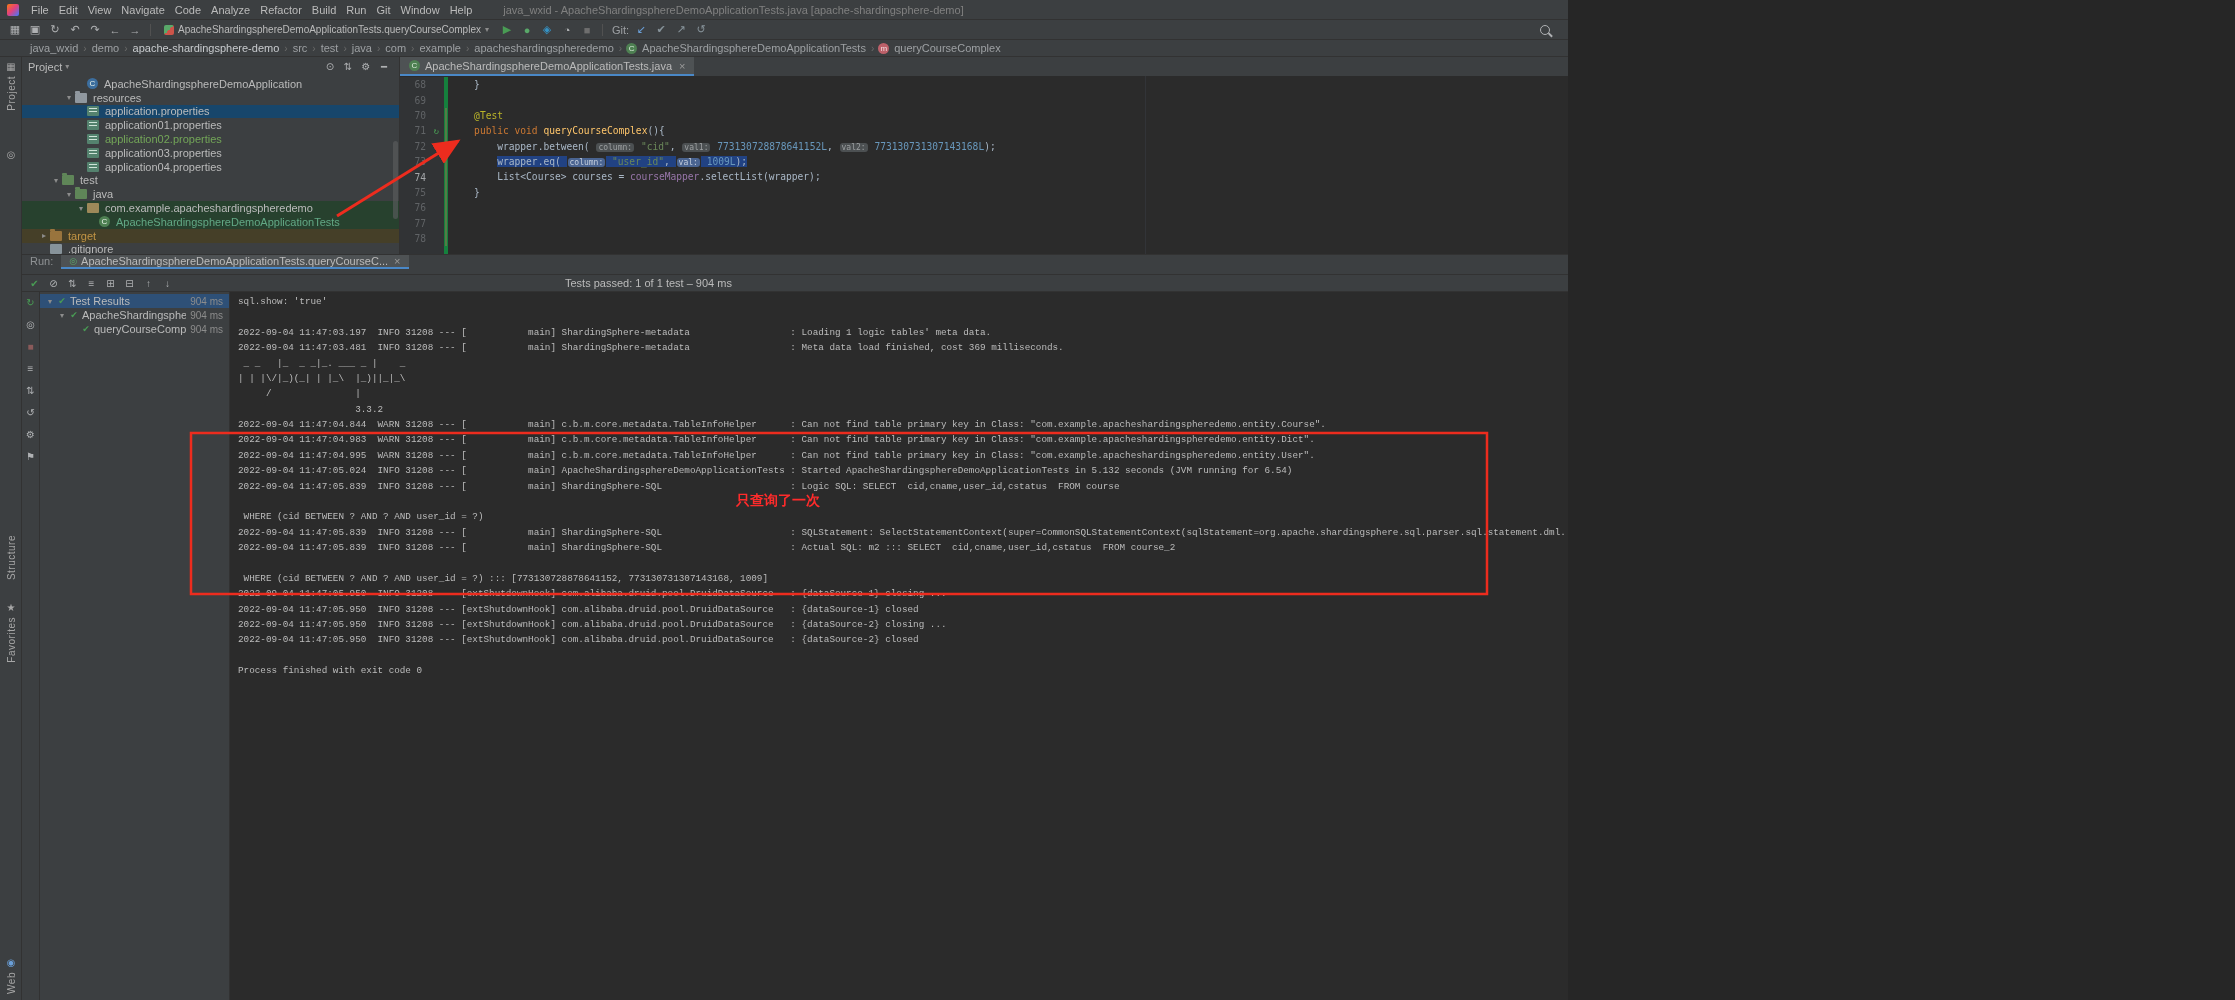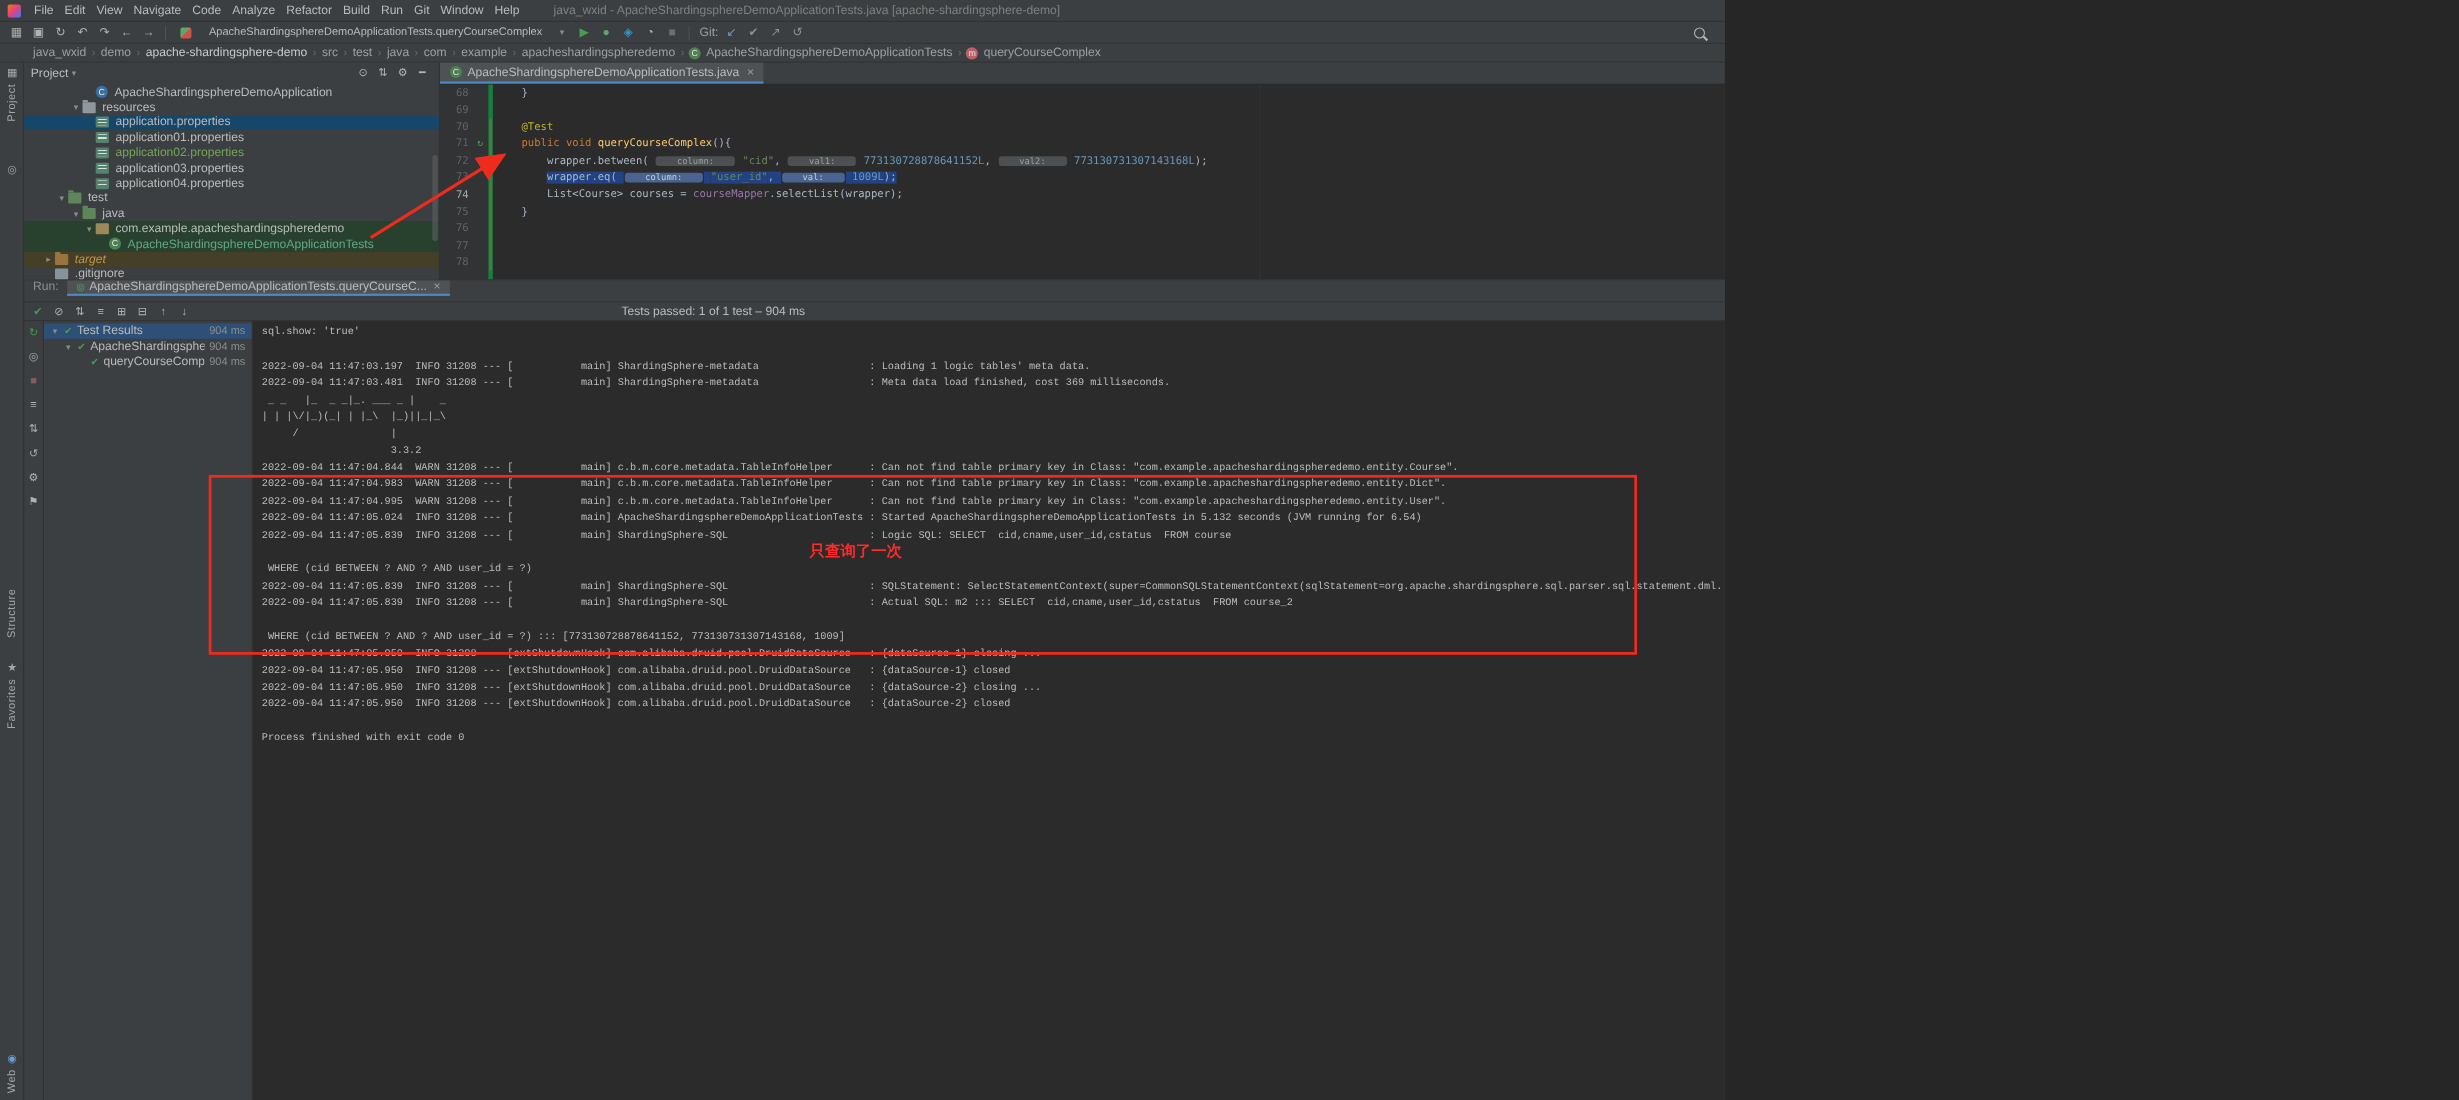--- a/index.html
+++ b/index.html
@@ -13,21 +13,21 @@
   .logo{width:12px;height:12px;border-radius:2px;background:linear-gradient(135deg,#f97a12,#e4407e 48%,#3b7bff);margin:0 7px 0 3px;flex:none}
   .menubar{display:flex;align-items:center}
   .menu-item{padding:0 5px;white-space:nowrap}
   .win-title{margin-left:26px;color:#808080;white-space:nowrap}
 
   
   .toolbar{height:20px;display:flex;align-items:center;background:#3c3f41;border-bottom:1px solid #323232;padding-left:5px}
   .icn-group{display:flex;align-items:center}
   .icn{display:inline-block;width:20px;text-align:center;font-size:11px;color:#afb1b3}
   .tb-sep{width:1px;height:12px;background:#515151;margin:0 5px}
-  .run-config{display:flex;align-items:center;gap:16px;margin:0 8px;color:#bbb}
+  .run-config{display:flex;align-items:center;gap:4px;margin:0 8px;color:#bbb}
   .rc-icon{width:10px;height:10px;border-radius:2px;background:linear-gradient(135deg,#59a869 50%,#cc5449 50%);flex:none}
   .rc-label{font-size:10px;white-space:nowrap}
   .rc-caret{font-size:8px;color:#8c8c8c}
   .git-label{font-size:11px;color:#9da0a3;margin:0 2px 0 4px}
   .search-ico{margin-left:auto;margin-right:18px;width:10px;height:10px;border:1.5px solid #afb1b3;border-radius:50%;position:relative;flex:none}
   .search-ico::after{content:"";position:absolute;width:5px;height:1.5px;background:#afb1b3;transform:rotate(45deg);right:-4px;bottom:-2px}
 
   
   .navbar{height:17px;display:flex;align-items:center;background:#3c3f41;border-bottom:1px solid #323232;padding-left:28px}
   #breadcrumbs{display:flex;align-items:center;font-size:11px;color:#9da0a3;white-space:nowrap}
@@ -84,21 +84,21 @@
   .gut-row{height:15.4px;display:flex;align-items:center}
   .lnum{flex:1;text-align:right;color:#606366;font-size:9.6px;padding-right:3px}
   .lnum.cur{color:#a4a7aa}
   .gslot{width:15px;text-align:center;font-size:9px;flex:none}
   .runmark{color:#499c54}
   .change-bar{position:absolute;left:45px;top:30.8px;width:2px;height:138.6px;background:#547a46}
   .code{flex:1;padding-left:3px;min-width:0}
   .code-row{height:15.4px;line-height:15.4px;white-space:pre;font-size:9.6px}
   .tk-p{color:#a9b7c6}.tk-k{color:#cc7832}.tk-a{color:#bbb529}.tk-m{color:#ffc66b}
   .tk-s{color:#6a8759}.tk-n{color:#6897bb}.tk-c{color:#808080}.tk-f{color:#9876aa}
-  .tk-h{font-size:8px;background:#4c5052;color:#9da0a2;border-radius:3px;padding:0 19px;margin:0 1px}
+  .tk-h{font-size:8px;background:#4c5052;color:#9da0a2;border-radius:3px;padding:0 2px;margin:0 1px}
   .bg-selcode{background:#214283}
   .tk-h.bg-selcode{background:#4a6491;color:#c4cede}
   .bg-hl{background:#43474b;border-radius:2px}
   .tk-f.bg-hl{font-style:italic}
   .margin-line{position:absolute;left:745px;top:0;bottom:0;width:1px;background:#323438}
 
   
   .run-window{flex:1;display:flex;flex-direction:column;background:#3c3f41;min-height:0}
   .run-header{height:19px;display:flex;align-items:flex-start;font-size:11px;flex:none}
   .run-label{display:flex;align-items:center;padding:0 8px;color:#8f9294}
@@ -299,21 +299,21 @@
                 <span class="plabel">com.example.apacheshardingspheredemo</span>
               </div>
               <div class="pt-row bg-green" style="padding-left: 65px;">
                 <span class="pchev"></span>
                 <span class="pic pic-class-test">C</span>
                 <span class="plabel" style="color: rgb(98, 168, 133);">ApacheShardingsphereDemoApplicationTests</span>
               </div>
               <div class="pt-row bg-excluded" style="padding-left: 16px;">
                 <span class="pchev">▸</span>
                 <span class="pic pic-folder-excluded"></span>
-                <span class="plabel" style="color: rgb(194, 148, 69); font-style: italic;">target</span>
+                <span class="plabel" style="color: rgb(194, 148, 69);">target</span>
               </div>
               <div class="pt-row" style="padding-left: 16px;">
                 <span class="pchev"></span>
                 <span class="pic pic-file"></span>
                 <span class="plabel">.gitignore</span>
               </div>
             </div>
           <div class="pp-scroll"></div>
         </div>
 

